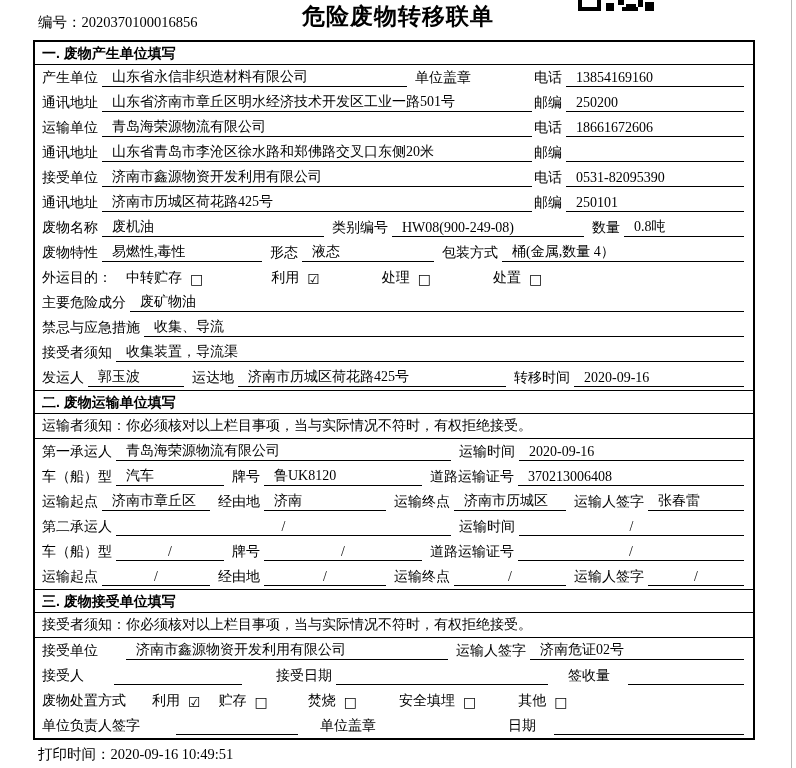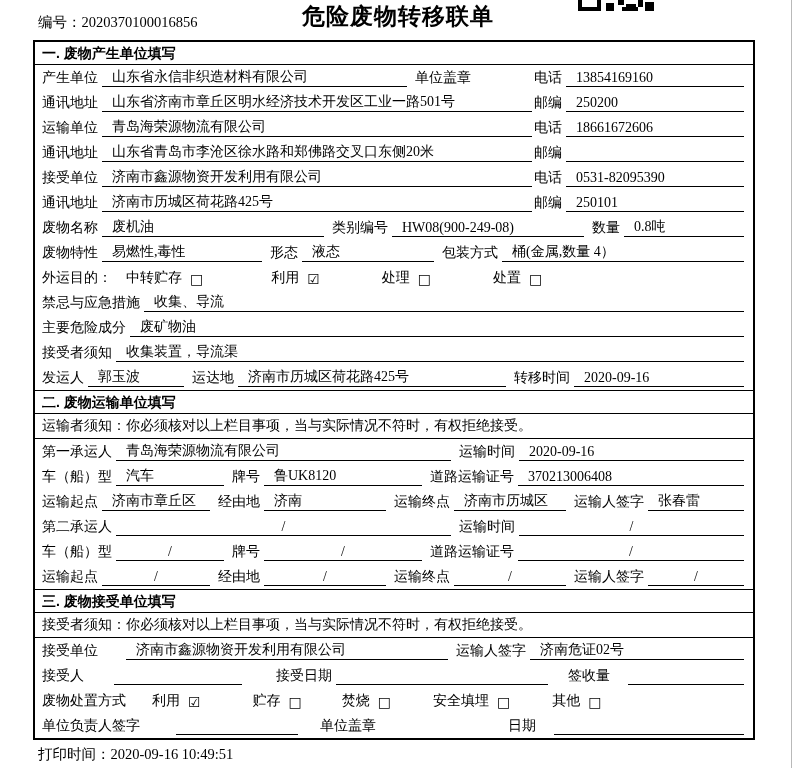--- a/index.html
+++ b/index.html
@@ -141,27 +141,27 @@
       <span>处理</span>
       <span class="box">□</span>
     </span>
     <span class="opt" style="margin-left:62px">
       <span>处置</span>
       <span class="box">□</span>
     </span>
   </div>
 
   <div class="r">
+    <span class="lb">主要危险成分</span>
+    <span class="u g">废矿物油</span>
+  </div>
+
+  <div class="r">
     <span class="lb">禁忌与应急措施</span>
     <span class="u g">收集、导流</span>
-  </div>
-
-  <div class="r">
-    <span class="lb">主要危险成分</span>
-    <span class="u g">废矿物油</span>
   </div>
 
   <div class="r">
     <span class="lb">接受者须知</span>
     <span class="u g">收集装置，导流渠</span>
   </div>
 
   <div class="r">
     <span class="lb">发运人</span>
     <span class="u" style="width:96px">郭玉波</span>
@@ -246,21 +246,21 @@
     <span class="lb" style="margin-left:12px">签收量</span>
     <span class="u g" style="margin-left:18px"></span>
   </div>
 
   <div class="r">
     <span class="lb">废物处置方式</span>
     <span class="opt" style="margin-left:26px">
       <span>利用</span>
       <span class="box">☑</span>
     </span>
-    <span class="opt" style="margin-left:52px">
+    <span class="opt" style="margin-left:18px">
       <span>贮存</span>
       <span class="box">□</span>
     </span>
     <span class="opt" style="margin-left:40px">
       <span>焚烧</span>
       <span class="box">□</span>
     </span>
     <span class="opt" style="margin-left:42px">
       <span>安全填埋</span>
       <span class="box">□</span>

